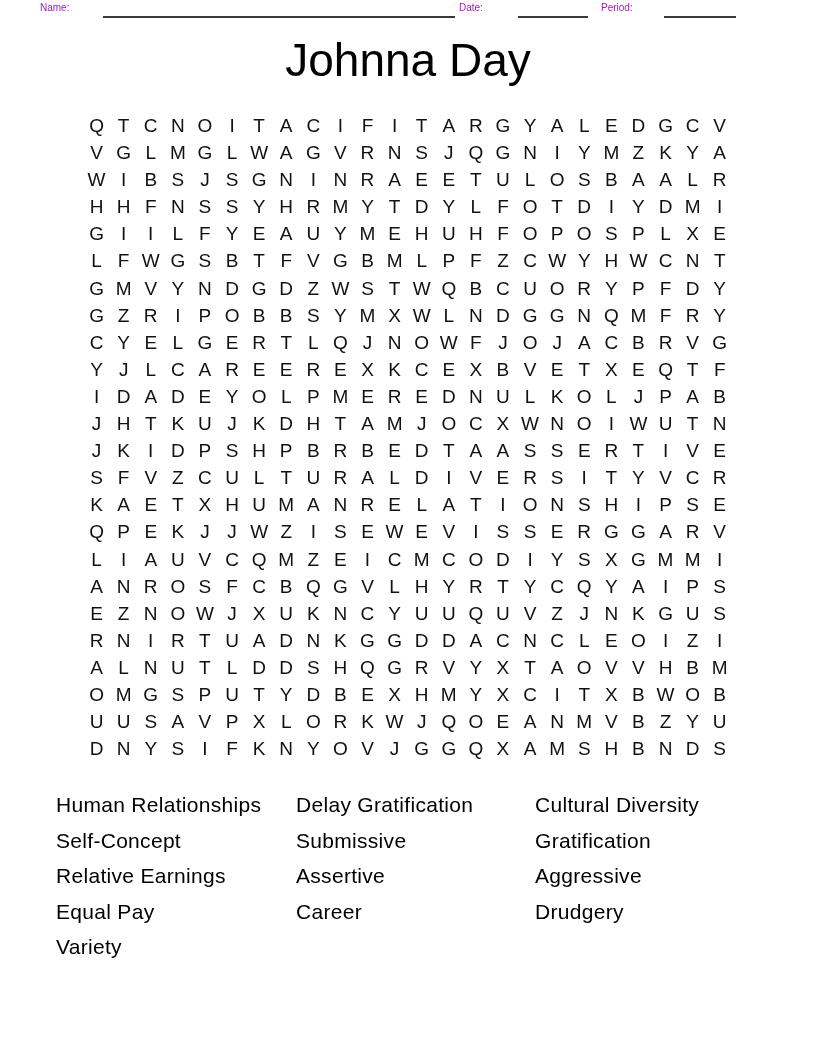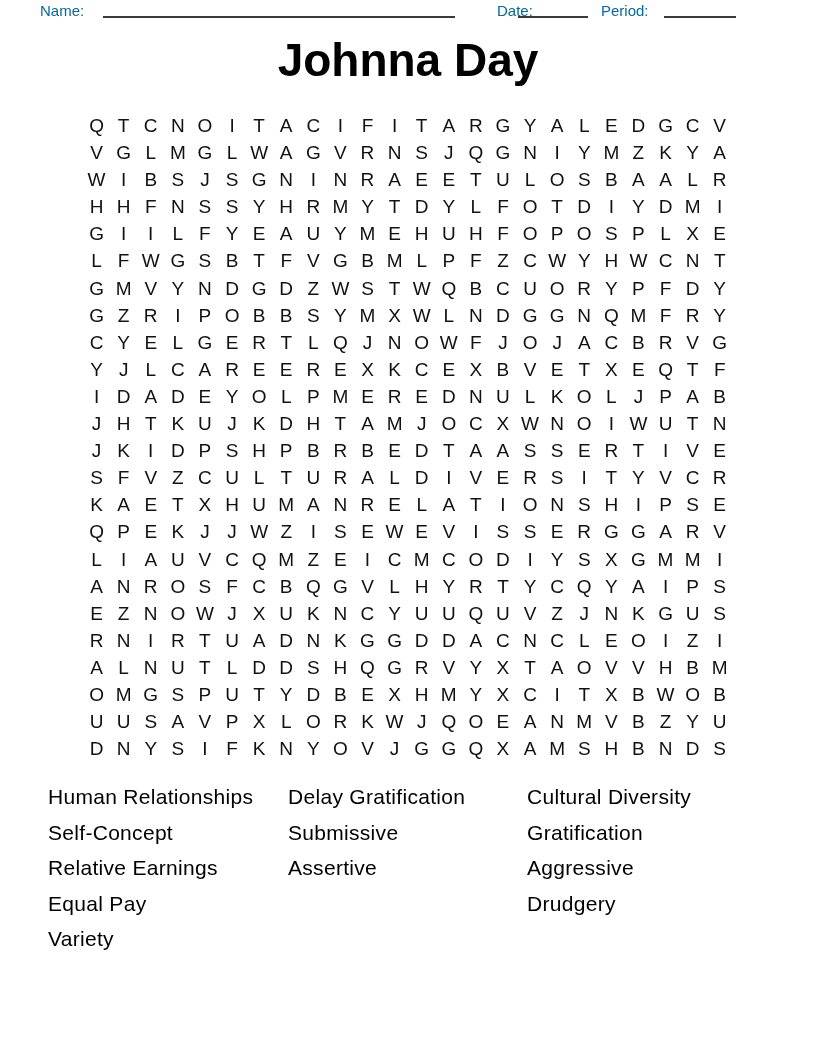--- a/index.html
+++ b/index.html
@@ -16,46 +16,46 @@
   .page {
     position: relative;
     width: 816px;
     height: 1056px;
     background: #fff;
   }
   
   .hdr-label {
     position: absolute;
     top: 2px;
-    font-size: 15px;
-    color: #0369a1;
+    font-size: 10px;
+    color: #a21caf;
     white-space: nowrap;
   }
   .hdr-line {
     position: absolute;
     top: 1px;
     height: 15px;
     border-bottom: 2px solid #3a3a3a;
   }
   #name-label   { left: 40px; }
   #name-line    { left: 103px; width: 352px; }
-  #date-label   { left: 497px; }
+  #date-label   { left: 459px; }
   #date-line    { left: 518px; width: 70px; }
   #period-label { left: 601px; }
   #period-line  { left: 664px; width: 72px; }
 
   
   .title {
     position: absolute;
     top: 33px;
     left: 0;
     width: 816px;
     text-align: center;
     font-size: 46px;
-    font-weight: bold;
+    font-weight: normal;
     letter-spacing: 0px;
     color: #000;
   }
 
   
   .grid {
     position: absolute;
     left: 83px;
     top: 112px;
     width: 651px;
@@ -74,21 +74,21 @@
     line-height: 27.1px;
     color: #111;
     font-family: "Liberation Sans", "DejaVu Sans", sans-serif;
   }
 
   
   .word-col {
     position: absolute;
     top: 779px;
     list-style: none;
-    margin: 0;
+    margin: 8px;
     padding: 0;
   }
   #word-col-1 { left: 48px; }
   #word-col-2 { left: 288px; }
   #word-col-3 { left: 527px; }
   .word-item {
     font-size: 21px;
     line-height: 35.6px;
     letter-spacing: 0.3px;
     color: #000;
@@ -742,20 +742,21 @@
       <li class="word-item">Human Relationships</li>
       <li class="word-item">Self-Concept</li>
       <li class="word-item">Relative Earnings</li>
       <li class="word-item">Equal Pay</li>
       <li class="word-item">Variety</li>
     </ul>
   <ul class="word-col" id="word-col-2">
       <li class="word-item">Delay Gratification</li>
       <li class="word-item">Submissive</li>
       <li class="word-item">Assertive</li>
+      <li class="word-item">Career</li>
     </ul>
   <ul class="word-col" id="word-col-3">
       <li class="word-item">Cultural Diversity</li>
       <li class="word-item">Gratification</li>
       <li class="word-item">Aggressive</li>
       <li class="word-item">Drudgery</li>
     </ul>
 
 </div>
 

